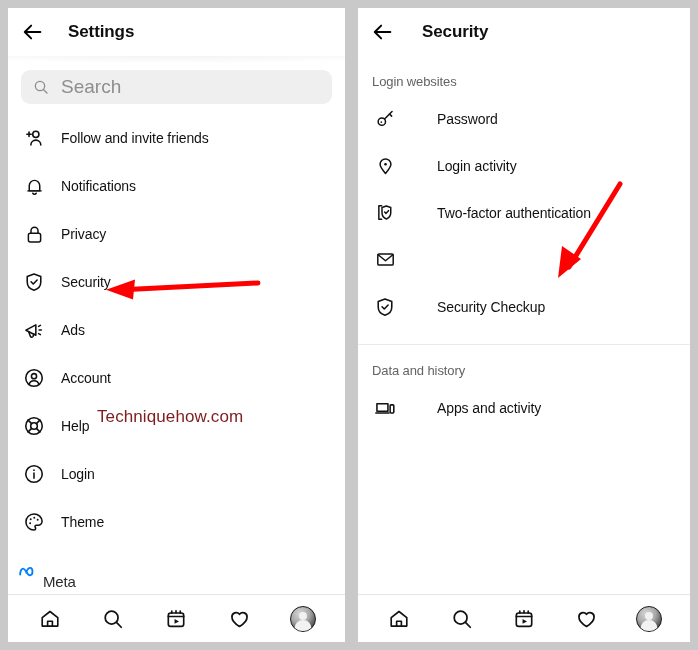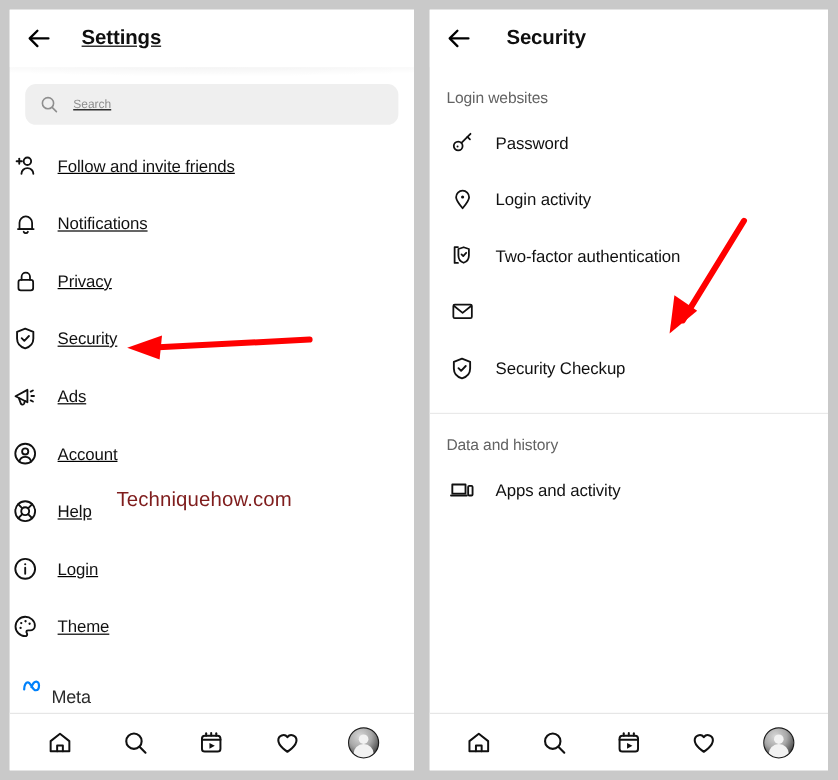--- a/index.html
+++ b/index.html
@@ -16,21 +16,21 @@
   }
 
   
   .panel {
     position: absolute;
     top: 8px;
     height: 634px;
     background: #ffffff;
     overflow: hidden;
   }
-  .panel-left  { left: 8px;   width: 337px; text-decoration: underline; }
+  .panel-left  { left: 8px;   width: 337px; }
   .panel-right { left: 358px; width: 332px; }
 
   
   .hdr {
     position: relative;
     height: 48px;
     display: flex;
     align-items: center;
     background: #fff;
   }
@@ -63,46 +63,46 @@
   .search-box {
     height: 34px;
     background: #efefef;
     border-radius: 9px;
     display: flex;
     align-items: center;
     padding: 0 12px;
   }
   .search-box .sicon { display:flex; margin-right: 12px; }
   .search-placeholder {
-    font-size: 10px;
+    font-size: 19px;
     color: #8e8e8e;
     text-align: right;
   }
 
   
   .menu { padding-top: 10px; }
   .row {
     display: flex;
     align-items: center;
     height: 48px;
-    padding-left: 0;
+    padding-left: 13px;
     cursor: pointer;
   }
   .row .ic {
     width: 26px; height: 26px;
     display: flex; align-items: center; justify-content: center;
     flex: 0 0 26px;
   }
   .row .lbl {
     margin-left: 14px;
     font-size: 14px;
     color: #111111;
     letter-spacing: -0.1px;
   }
-  .panel-right .row { height: 47px; padding-left: 14px; }
+  .panel-right .row { height: 47px; padding-left: 14px; gap: 24px; }
   .panel-right .row .lbl { margin-left: 15px; }
 
   
   .sec-title {
     font-size: 13px;
     color: #636363;
     padding: 18px 0 6px 14px;
     letter-spacing: -0.1px;
   }
   .divider {

